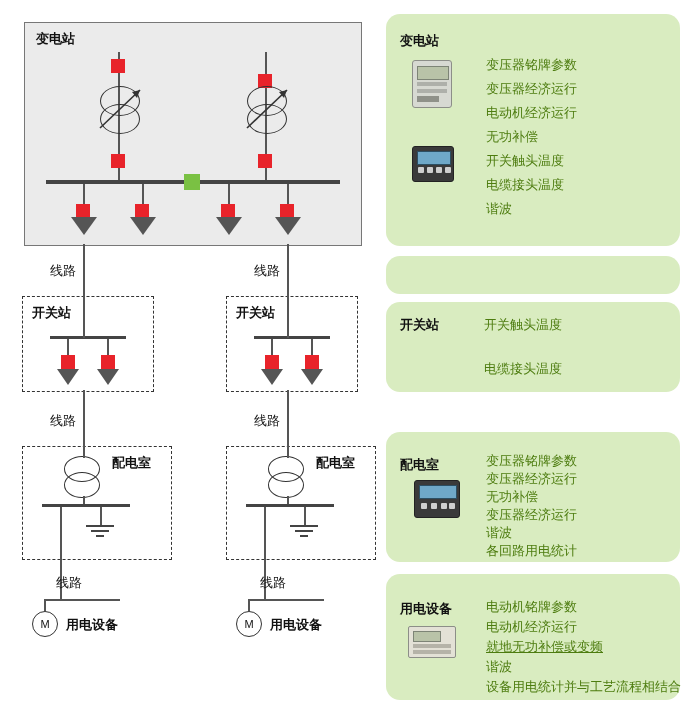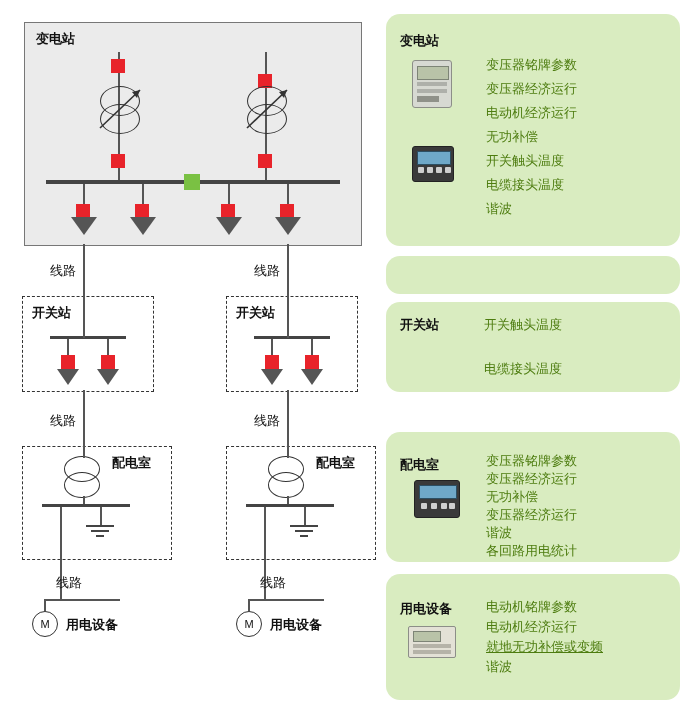--- a/index.html
+++ b/index.html
@@ -268,14 +268,15 @@
   <div class="panel-title" style="left:400px;top:596px;">用电设备</div>
   <div class="meter-c" style="left:408px;top:622px;">
     <div class="screen"></div>
       <div class="bar"></div>
       <div class="bar2"></div>
   </div>
   <div class="panel-item" style="left:486px;top:594px;">电动机铭牌参数</div>
   <div class="panel-item" style="left:486px;top:614px;">电动机经济运行</div>
   <div class="panel-item" style="left:486px;top:634px;text-decoration:underline;">就地无功补偿或变频</div>
   <div class="panel-item" style="left:486px;top:654px;">谐波</div>
+  <div class="panel-item" style="left:486px;top:674px;">设备用电统计并与工艺流程相结合</div>
 
 </div>
 
 </body></html>

